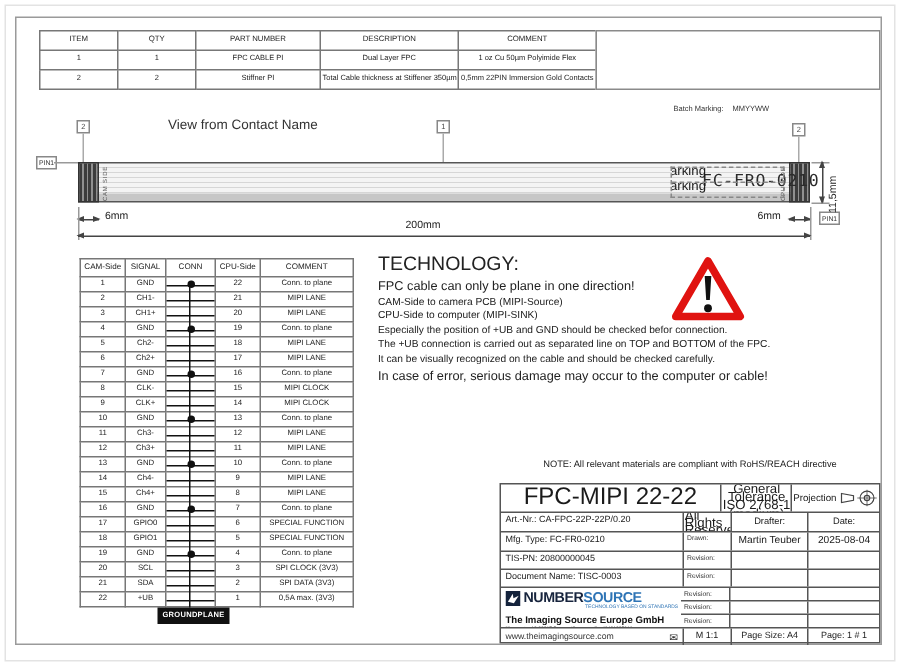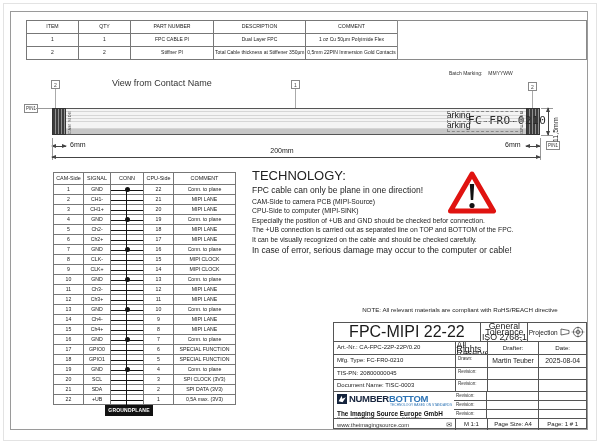--- a/index.html
+++ b/index.html
@@ -493,21 +493,21 @@
     </div>
 
     <div class="trow" style="height:27px;">
       <div class="tcell logo-area" style="width:122px;">
         <div class="logo-line">
           <svg width="10" height="10" viewBox="0 0 10 10">
             <rect width="10" height="10" fill="#14233c"></rect>
             <path d="M1.6 7.2 L4.8 1.8 L5.3 4.8 L8.8 3.2 L5.6 8.2 Z" fill="#fff"></path>
           </svg>
           <span class="logo-imaging">NUMBER</span>
-            <span class="logo-source" style="color: rgb(46, 116, 181);">BOTTOM</span>
+            <span class="logo-source" style="color: rgb(46, 116, 181);">SOURCE</span>
         </div>
         <div class="logo-tag" style="color: rgb(46, 116, 181);">
             <span class="scale55" style="text-align:right;">TECHNOLOGY BASED ON STANDARDS</span>
           </div>
         <div class="company">The Imaging Source Europe GmbH</div>
         <div class="address">
             <span class="scale55">Überseetor 18 28217 Bremen/Germany ✆ +49421335910</span>
           </div>
       </div>
       <div style="display:flex;flex-direction:column;width:132px;">

